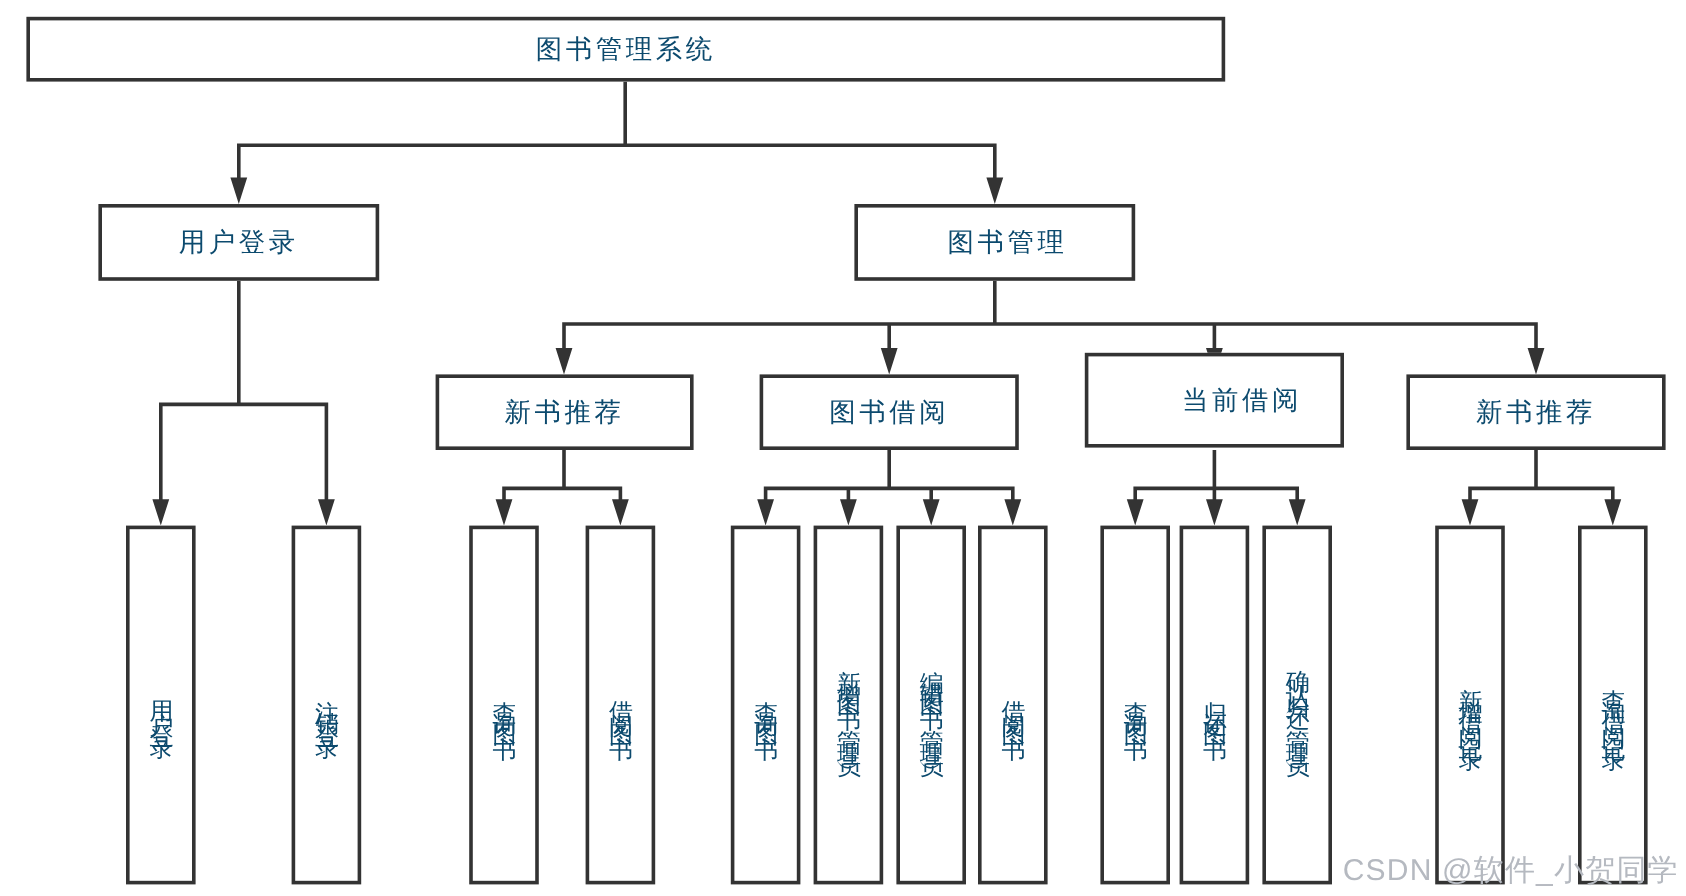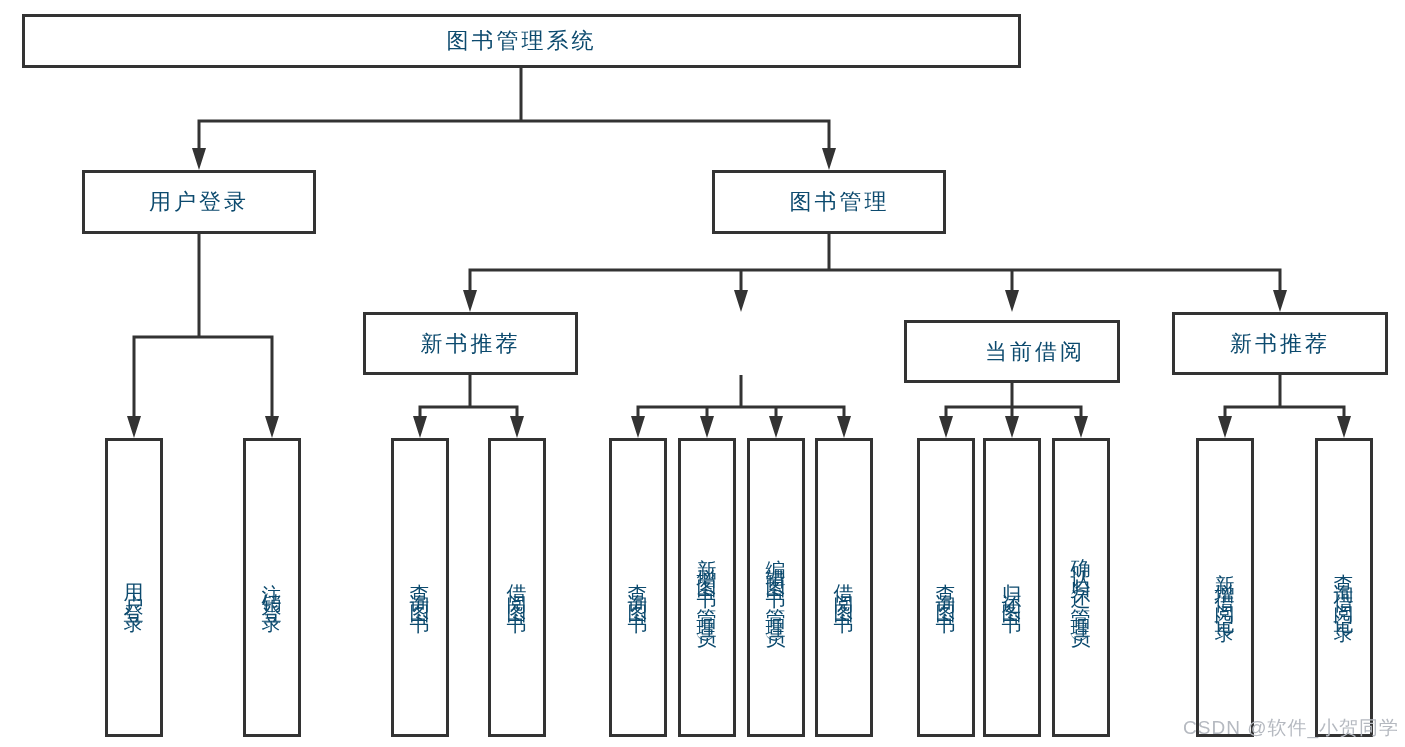--- a/index.html
+++ b/index.html
@@ -38,21 +38,21 @@
     text-orientation: mixed;
     font-size: 20px;
     letter-spacing: 10px;
     line-height: 1;
     white-space: nowrap;
   }
   .watermark {
     position: absolute;
     right: 6px;
     bottom: 6px;
-    font-size: 19px;
+    font-size: 25px;
     color: #b5b9c0;
     letter-spacing: 1px;
     z-index: 3;
     white-space: nowrap;
   }
 </style>
 </head>
 <body>
 
 <div class="canvas">
@@ -102,21 +102,24 @@
   <div class="box hbox" style="left:82px; top:170px; width:234px; height:64px;">
     <span>用户登录</span>
   </div>
   <div class="box hbox" style="left:712px; top:170px; width:234px; height:64px;padding-left:21px;">
     <span>图书管理</span>
   </div>
 
   <div class="box hbox" style="left:363px; top:312px; width:215px; height:63px;">
     <span>新书推荐</span>
   </div>
-  <div class="box hbox" style="left:904px; top:320px; width:216px; height:63px;padding-left:46px;">
+  <div class="box hbox" style="left:633px; top:312px; width:216px; height:63px;">
+    <span>图书借阅</span>
+  </div>
+  <div class="box hbox" style="left:904px; top:294px; width:216px; height:79px;padding-left:46px;">
     <span>当前借阅</span>
   </div>
   <div class="box hbox" style="left:1172px; top:312px; width:216px; height:63px;">
     <span>新书推荐</span>
   </div>
 
   <div class="box vbox" style="left:105px; top:438px; width:58px; height:299px;">
     <span class="vtext">用户登录</span>
   </div>
   <div class="box vbox" style="left:243px; top:438px; width:58px; height:299px;">

